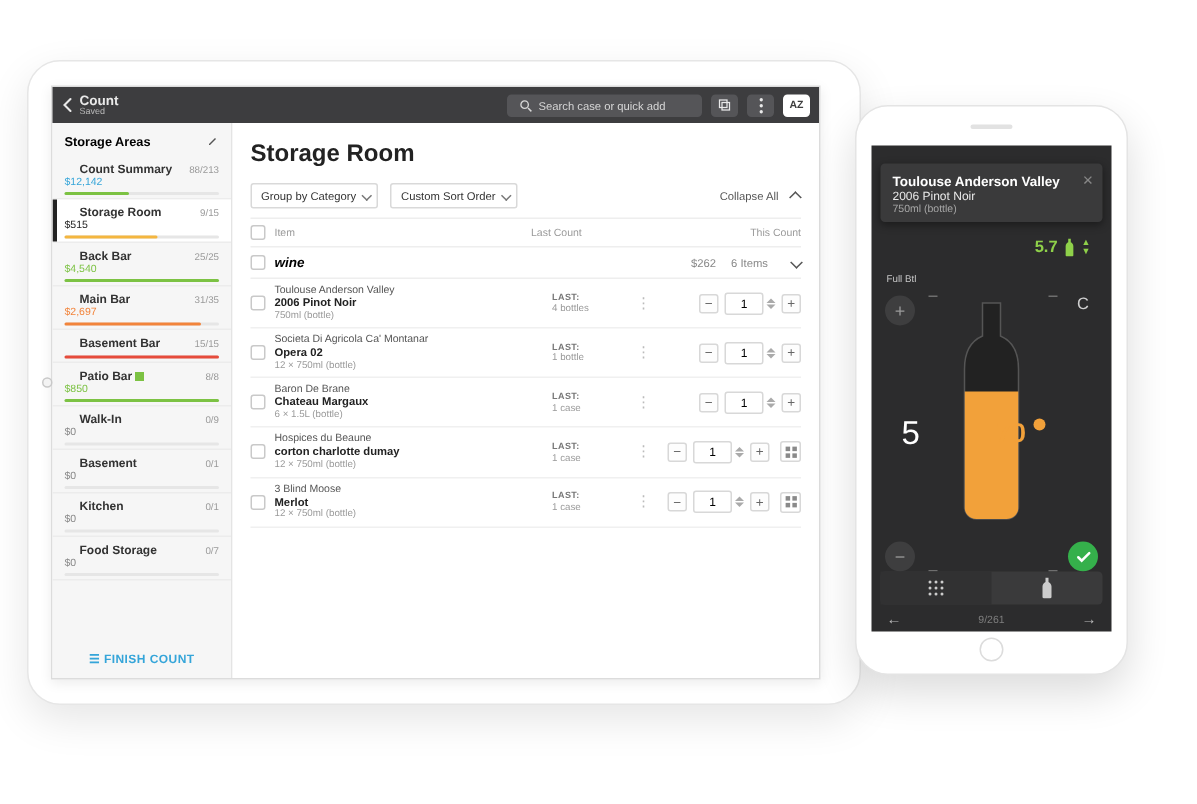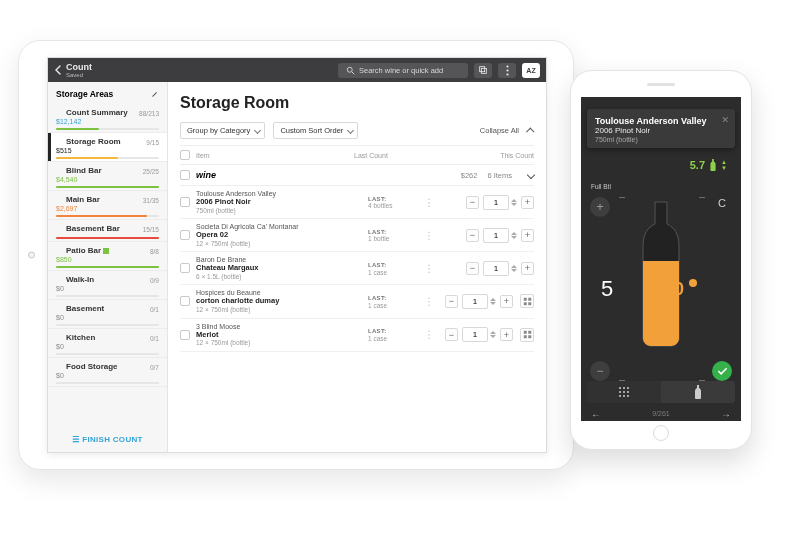--- a/index.html
+++ b/index.html
@@ -3,21 +3,21 @@
 <meta charset="utf-8">
 <style>
   * { box-sizing: border-box; margin: 0; padding: 0; font-family: -apple-system, BlinkMacSystemFont, "Segoe UI", Helvetica, Arial, sans-serif; }
   body { background:#fff; width:798px; height:536px; overflow:hidden; position:relative; }
 
   
   .tablet {
     position:absolute; left:18px; top:40px; width:556px; height:430px;
     background:#fff; border:1px solid #e6e6e6; border-radius:22px;
     box-shadow:0 10px 28px rgba(0,0,0,.10);
-    padding:16px 26px 16px 28px;
+    padding:16px 26px 16px 15px;
   }
   .tablet .home-btn { position:absolute; left:9px; top:50%; width:7px; height:7px; border:1px solid #c8c8c8; border-radius:50%; background:#f3f3f3; transform:translateY(-50%); }
   .tablet-screen {
     width:100%; height:100%; background:#fff;
     border:1px solid #dcdcdc; display:flex; flex-direction:column;
     box-shadow:0 2px 8px rgba(0,0,0,.08);
     font-size:8px;
   }
 
   
@@ -130,21 +130,21 @@
           <span class="title">Count</span>
           <span class="sub">Saved</span>
         </div>
       </div>
       <div class="spacer"></div>
       <div class="search-box">
         <svg width="9" height="9" viewBox="0 0 12 12">
             <circle cx="5" cy="5" r="3.3" stroke="#d7d7d7" stroke-width="1.2" fill="none"></circle>
             <line x1="8" y1="8" x2="11" y2="11" stroke="#d7d7d7" stroke-width="1.3"></line>
           </svg>
-        <span>Search wine or quick add</span>
+        <span>Search case or quick add</span>
       </div>
       <div class="tb-btn">
         <svg width="10" height="10" viewBox="0 0 12 12">
             <rect x="2" y="2" width="6" height="6" stroke="#e9e9e9" fill="none"></rect>
             <rect x="4" y="4" width="6" height="6" stroke="#e9e9e9" fill="none"></rect>
           </svg>
       </div>
       <div class="tb-btn">
         <svg width="3" height="11" viewBox="0 0 3 11">
             <circle cx="1.5" cy="1.5" r="1.1" fill="#e9e9e9"></circle>
@@ -177,21 +177,21 @@
             </div>
             <div class="side-item active">
               <div class="n">Storage Room</div>
               <div class="amt" style="color:#222222">$515</div>
               <div class="cnt">9/15</div>
               <div class="bar">
                 <i style="width:60%;background:#f4b63f"></i>
               </div>
             </div>
             <div class="side-item">
-              <div class="n">Blind Bar</div>
+              <div class="n">Back Bar</div>
               <div class="amt" style="color:#7cc243">$4,540</div>
               <div class="cnt">25/25</div>
               <div class="bar">
                 <i style="width:100%;background:#7cc243"></i>
               </div>
             </div>
             <div class="side-item">
               <div class="n">Main Bar</div>
               <div class="amt" style="color:#f2843b">$2,697</div>
               <div class="cnt">31/35</div>

